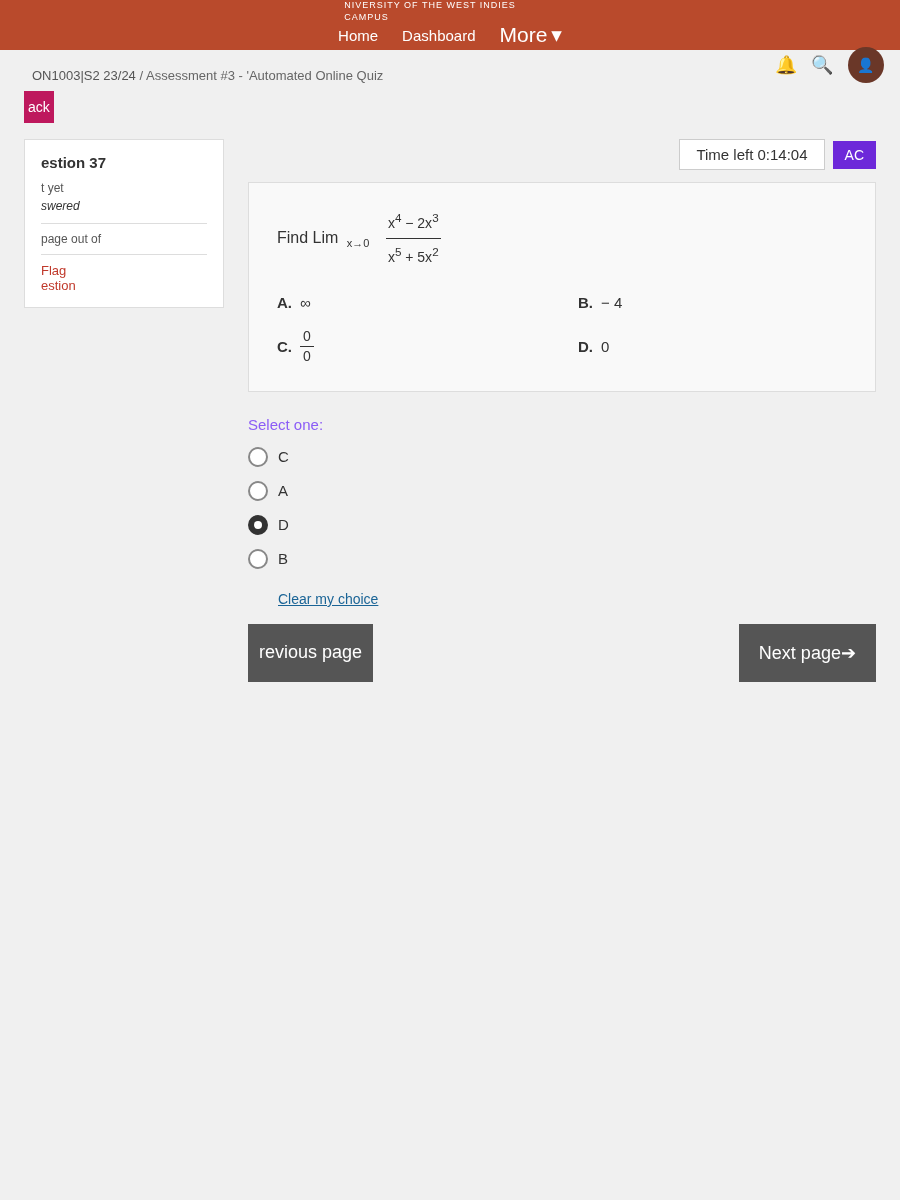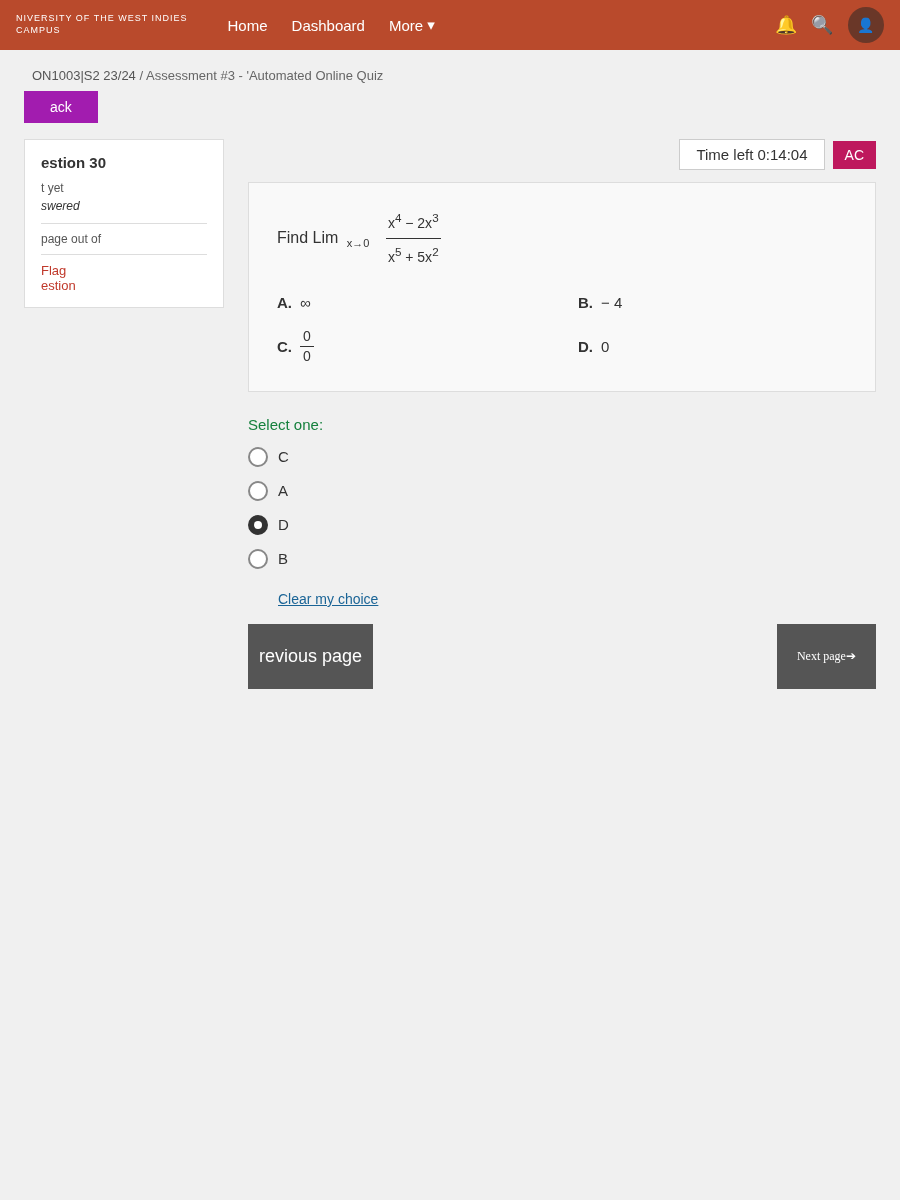--- a/index.html
+++ b/index.html
@@ -13,20 +13,21 @@
 
     
     .topnav {
       background: #b94a2c;
       color: white;
       display: flex;
       align-items: center;
       padding: 0 16px;
       height: 50px;
       position: relative;
+      flex-direction: column;
     }
     .topnav-brand {
       font-size: 11px;
       font-weight: bold;
       line-height: 1.3;
       color: white;
       margin-right: 40px;
       letter-spacing: 0.3px;
     }
     .topnav-brand span {
@@ -43,21 +44,21 @@
     .topnav-link {
       color: white;
       text-decoration: none;
       font-size: 15px;
     }
     .topnav-more {
       display: flex;
       align-items: center;
       gap: 4px;
       color: white;
-      font-size: 15px;
+      font-size: 21px;
       cursor: pointer;
     }
     .topnav-icons {
       margin-left: auto;
       display: flex;
       align-items: center;
       gap: 14px;
     }
     .topnav-icon-bell, .topnav-icon-search {
       color: white;
@@ -118,24 +119,24 @@
       height: 24px;
     }
     .page-title {
       font-size: 26px;
       font-weight: bold;
       color: #333;
     }
 
     
     .back-btn {
-      background: #a21caf;
+      background: #be185d;
       color: white;
       border: none;
-      padding: 8px 26px;
+      padding: 8px 4px;
       font-size: 14px;
       cursor: pointer;
       margin: 4px 0 16px 0;
       display: inline-block;
       position: relative;
       left: 0;
     }
 
     
     .main-layout {
@@ -196,21 +197,21 @@
       gap: 8px;
     }
     .timer-box {
       background: white;
       border: 1px solid #ccc;
       padding: 6px 16px;
       font-size: 15px;
       color: #333;
     }
     .ac-btn {
-      background: #be185d;
+      background: #6d28d9;
       color: white;
       padding: 6px 12px;
       font-size: 14px;
       border: none;
       cursor: pointer;
     }
 
     
     .question-area {
       flex: 1;
@@ -282,21 +283,21 @@
       padding: 0 3px;
       line-height: 1.4;
     }
 
     
     .select-one-section {
       padding: 0 0 0 0;
     }
     .select-one-label {
       font-size: 15px;
-      color: #15803d;
+      color: #8b5cf6;
       margin-bottom: 14px;
       font-weight: normal;
     }
     .radio-option {
       display: flex;
       align-items: center;
       gap: 10px;
       margin-bottom: 14px;
       font-size: 15px;
       color: #333;
@@ -345,24 +346,23 @@
       color: white;
       border: none;
       padding: 10px 11px;
       font-size: 18px;
       cursor: pointer;
     }
     .next-btn {
       background: #555;
       color: white;
       border: none;
-      padding: 25px 20px;
-      font-size: 12px;
-      cursor: pointer;
-      font-family: Liberation Serif, serif;
+      padding: 18px 20px;
+      font-size: 18px;
+      cursor: pointer;
     }
   </style>
 </head>
 <body>
 
 <nav class="topnav">
   <div class="topnav-brand">
     <span>NIVERSITY OF THE WEST INDIES</span>
     <span>CAMPUS</span>
   </div>
@@ -394,21 +394,21 @@
 
   <div style="padding: 0 24px;">
     <button class="back-btn">ack</button>
   </div>
 
   <div class="main-layout">
 
     <div class="sidebar">
       <div class="sidebar-info-box">
         <div class="sidebar-question-num">
-          <span>estion 30</span>
+          <span>estion 37</span>
         </div>
         <div class="sidebar-label">
           <span>t yet</span>
         </div>
         <div class="sidebar-value">
           <span>swered</span>
         </div>
         <hr class="sidebar-divider">
         <div class="sidebar-label">
           <span>page out of</span>

